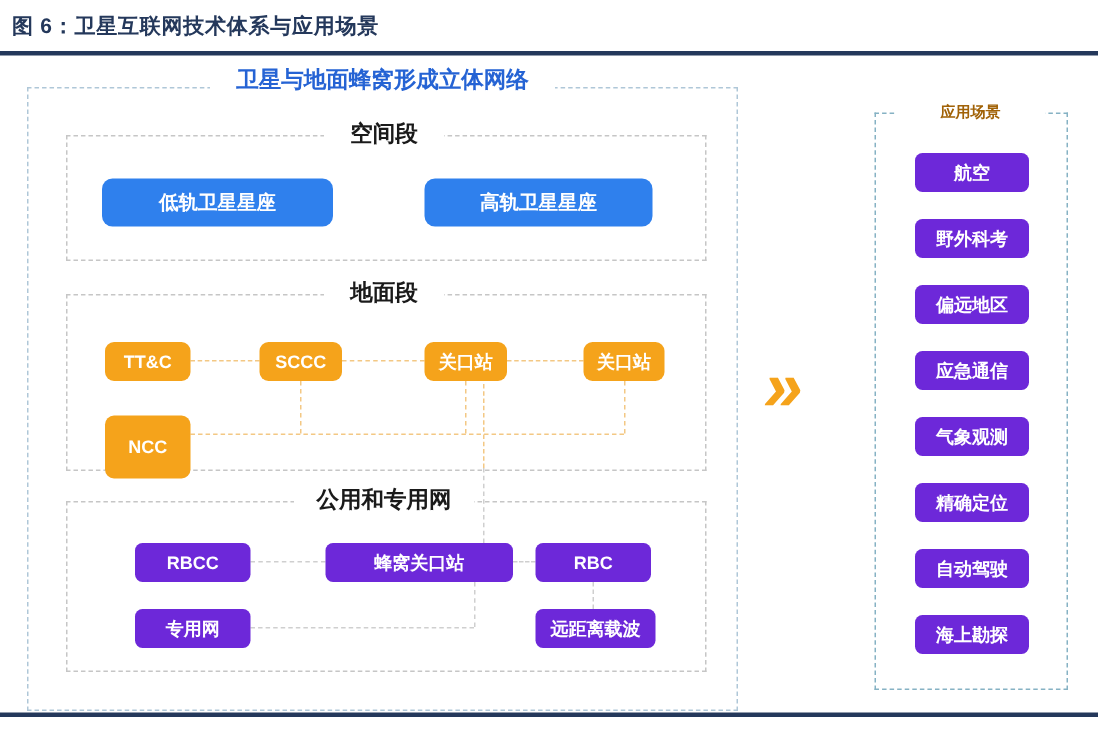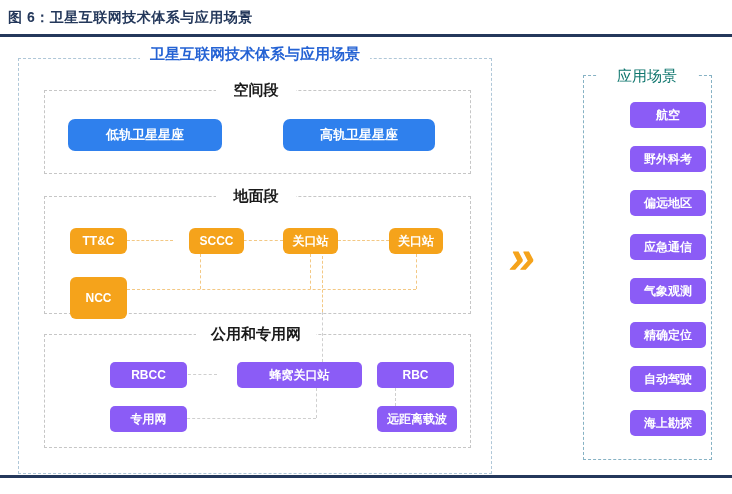--- a/index.html
+++ b/index.html
@@ -14,38 +14,38 @@
   .rule.top{top:34px;height:2.5px;}
   .rule.bottom{top:475px;height:3px;}
 
   .outer-box{position:absolute;left:18px;top:58px;width:472px;height:414px;border:1.5px dashed #AFC7D8;}
   .apps-box{position:absolute;left:583px;top:75px;width:127px;height:383px;border:1.5px dashed #86B2C4;}
 
   .overlay-label{
     position:absolute;background:#ffffff;text-align:center;z-index:5;line-height:20px;
   }
   .net-title{left:140px;top:44px;width:230px;font-size:15px;font-weight:bold;color:#2563D4;}
-  .apps-title{left:597px;top:66px;width:100px;font-size:15px;font-weight:normal;color:#0f766e;}
+  .apps-title{left:597px;top:66px;width:100px;font-size:10px;font-weight:bold;color:#a16207;}
   .seg-label{font-size:15px;font-weight:bold;color:#1a1a1a;}
   .lbl-space{left:216px;top:80px;width:80px;}
   .lbl-ground{left:216px;top:186px;width:80px;}
   .lbl-net{left:196px;top:324px;width:120px;}
 
   .inner-box{position:absolute;border:1.2px dashed #C6C6C6;}
   .box-space{left:44px;top:90px;width:425px;height:82px;}
   .box-ground{left:44px;top:196px;width:425px;height:116px;}
   .box-net{left:44px;top:334px;width:425px;height:112px;}
 
   .node{
     position:absolute;display:flex;align-items:center;justify-content:center;
     color:#ffffff;font-weight:bold;z-index:4;box-sizing:border-box;
   }
   .node.blue{background:#2F80ED;border-radius:7px;font-size:13px;}
   .node.orange{background:#F5A31B;border-radius:6px;font-size:12px;}
-  .node.gray{background:#8b5cf6;border-radius:5px;font-size:12px;margin-left:20px;}
+  .node.gray{background:#6d28d9;border-radius:5px;font-size:12px;}
 
   .conn{position:absolute;z-index:1;}
   .conn.h{border-top:1.2px dashed #F3C884;height:0;}
   .conn.v{border-left:1.2px dashed #F3C884;width:0;}
   .conn.gh{border-top:1.2px dashed #CFCFCF;height:0;}
   .conn.gv{border-left:1.2px dashed #CFCFCF;width:0;}
 
   .chevron{
     position:absolute;left:510px;top:233px;font-size:47px;font-weight:800;color:#F5A31B;
     transform:skewX(-10deg);z-index:6;line-height:1;
@@ -53,31 +53,31 @@
 </style>
 </head>
 <body>
 
 <div class="page">
 
   <div class="fig-title">图 6：卫星互联网技术体系与应用场景</div>
   <div class="rule top"></div>
 
   <div class="outer-box"></div>
-  <div class="overlay-label net-title">卫星互联网技术体系与应用场景</div>
+  <div class="overlay-label net-title">卫星与地面蜂窝形成立体网络</div>
 
   <div class="inner-box box-space"></div>
   <div class="overlay-label seg-label lbl-space">空间段</div>
   <div class="node blue" style="left:68px;top:119px;width:154px;height:32px;">低轨卫星星座</div>
   <div class="node blue" style="left:283px;top:119px;width:152px;height:32px;">高轨卫星星座</div>
 
   <div class="inner-box box-ground"></div>
   <div class="overlay-label seg-label lbl-ground">地面段</div>
   <div class="node orange" style="left:70px;top:228px;width:57px;height:26px;">TT&amp;C</div>
-  <div class="node orange" style="left:173px;top:228px;width:55px;height:26px;margin-left:16px;">SCCC</div>
+  <div class="node orange" style="left:173px;top:228px;width:55px;height:26px;">SCCC</div>
   <div class="node orange" style="left:283px;top:228px;width:55px;height:26px;">关口站</div>
   <div class="node orange" style="left:389px;top:228px;width:54px;height:26px;">关口站</div>
   <div class="node orange" style="left:70px;top:277px;width:57px;height:42px;">NCC</div>
 
   <div class="conn h" style="left:127px;top:240px;width:46px;"></div>
   <div class="conn h" style="left:228px;top:240px;width:55px;"></div>
   <div class="conn h" style="left:338px;top:240px;width:51px;"></div>
   <div class="conn h" style="left:127px;top:289px;width:289px;"></div>
   <div class="conn v" style="left:200px;top:254px;height:35px;"></div>
   <div class="conn v" style="left:310px;top:254px;height:35px;"></div>

